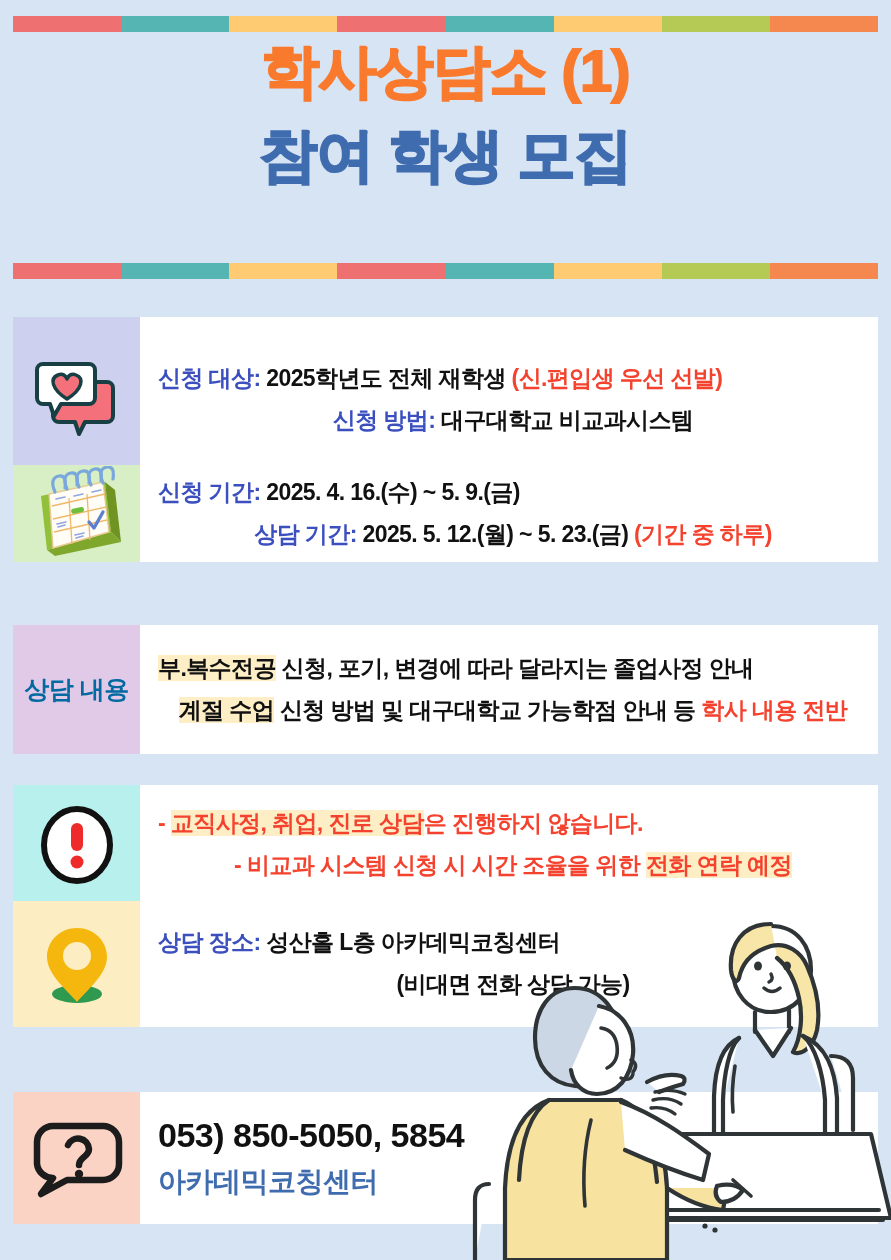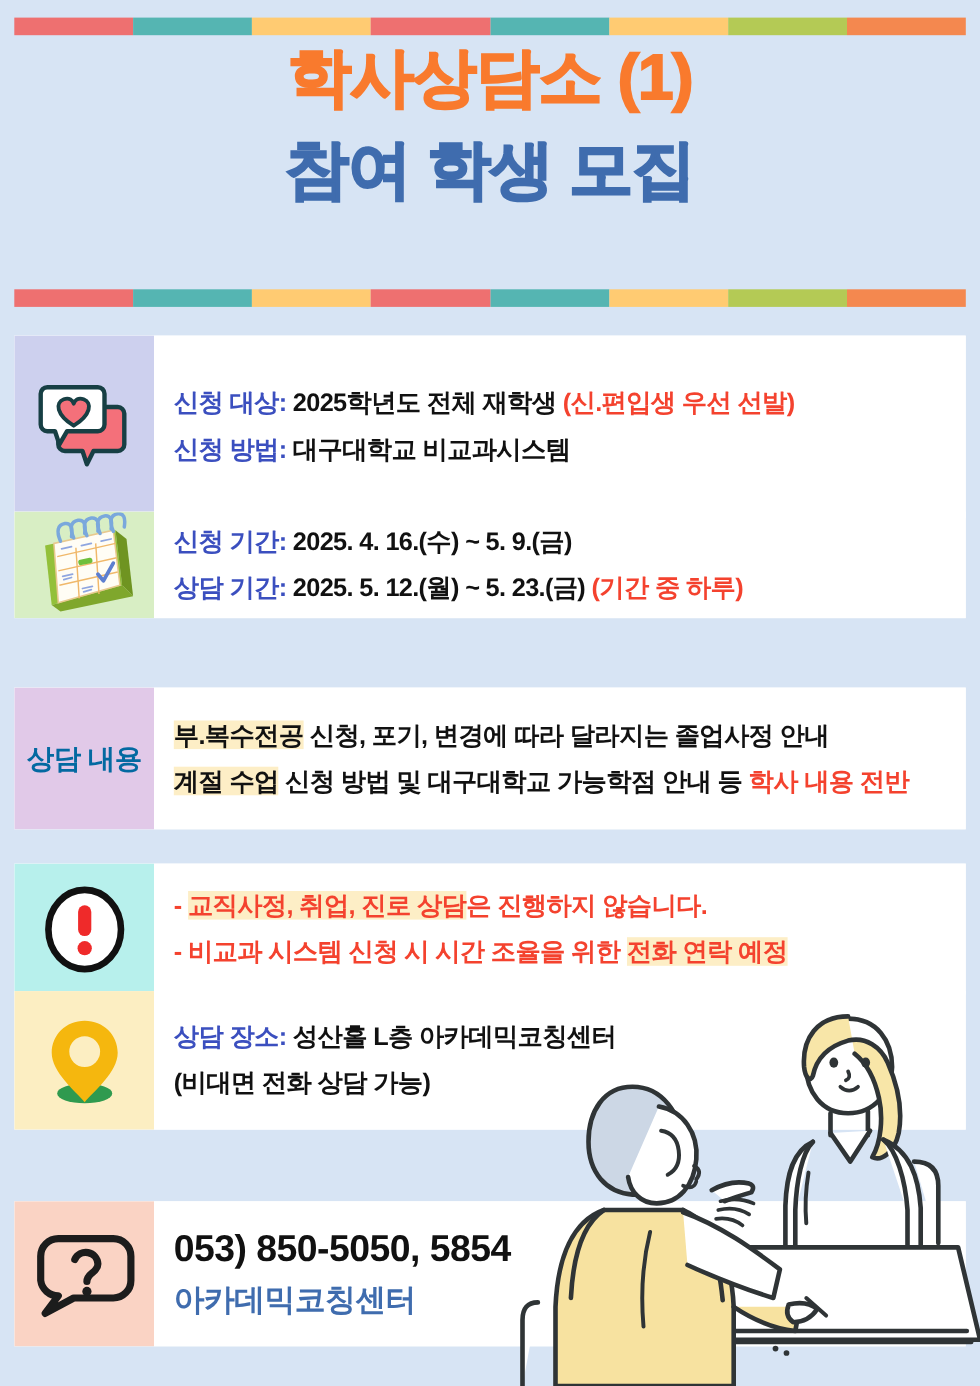--- a/index.html
+++ b/index.html
@@ -51,33 +51,33 @@
   .card-body {
     flex: 1 1 auto; background: #ffffff;
     display: flex; flex-direction: column; justify-content: center;
     padding: 4px 10px 4px 18px;
   }
   .row {
     font-size: 23px; font-weight: 900; color: #111111;
     line-height: 1.30; white-space: nowrap;
     letter-spacing: -0.6px;
   }
-  .row + .row { margin-top: 12px; }
+  .row + .row { margin-top: 12px; text-align: center; }
   .lbl  { color: #3b4fbf; }
   .red  { color: #f4422e; }
   .hl   { background: #fdeec6; margin-top: 48px; }
   .sidelabel {
     width: 127px; flex: 0 0 127px;
     display: flex; align-items: center; justify-content: center;
     font-size: 25px; font-weight: 900; color: #0369a1;
     letter-spacing: -0.5px;
   }
 
   
-  #card-target  { top: 305px; height: 166px; }
+  #card-target  { top: 317px; height: 166px; }
   #card-target  .card-icon { background: #cdd0ee; }
   #card-period  { top: 465px; height: 97px; }
   #card-period  .card-icon { background: #d8eec4; }
   #card-content { top: 625px; height: 129px; }
   #card-content .sidelabel  { background: #e1c9e8; }
   #card-notice  { top: 785px; height: 119px; }
   #card-notice  .card-icon  { background: #b7f0ec; }
   #card-notice  .row { color: #f4422e; }
   #card-place   { top: 901px; height: 126px; }
   #card-place   .card-icon  { background: #fceec2; }

